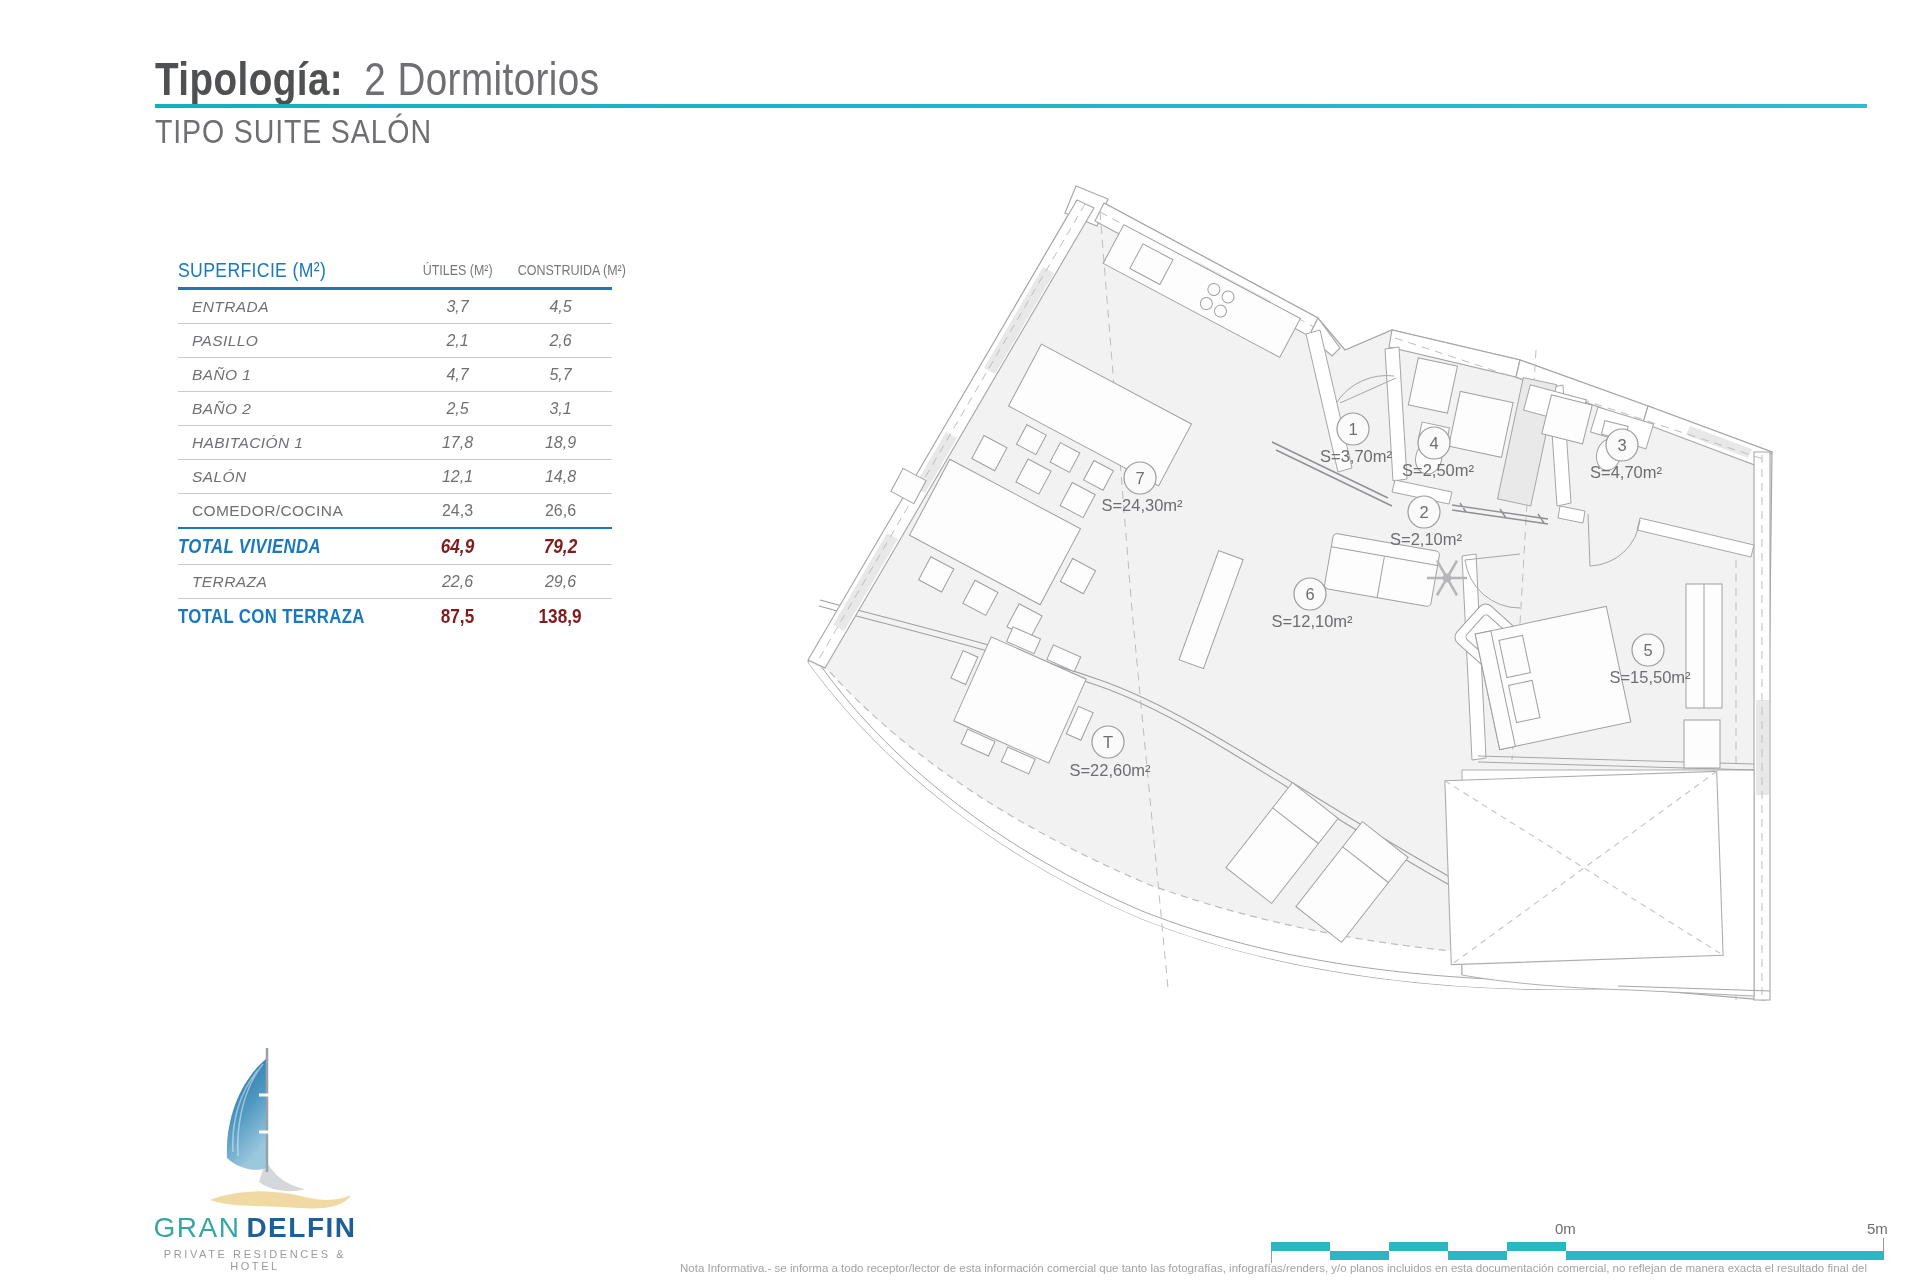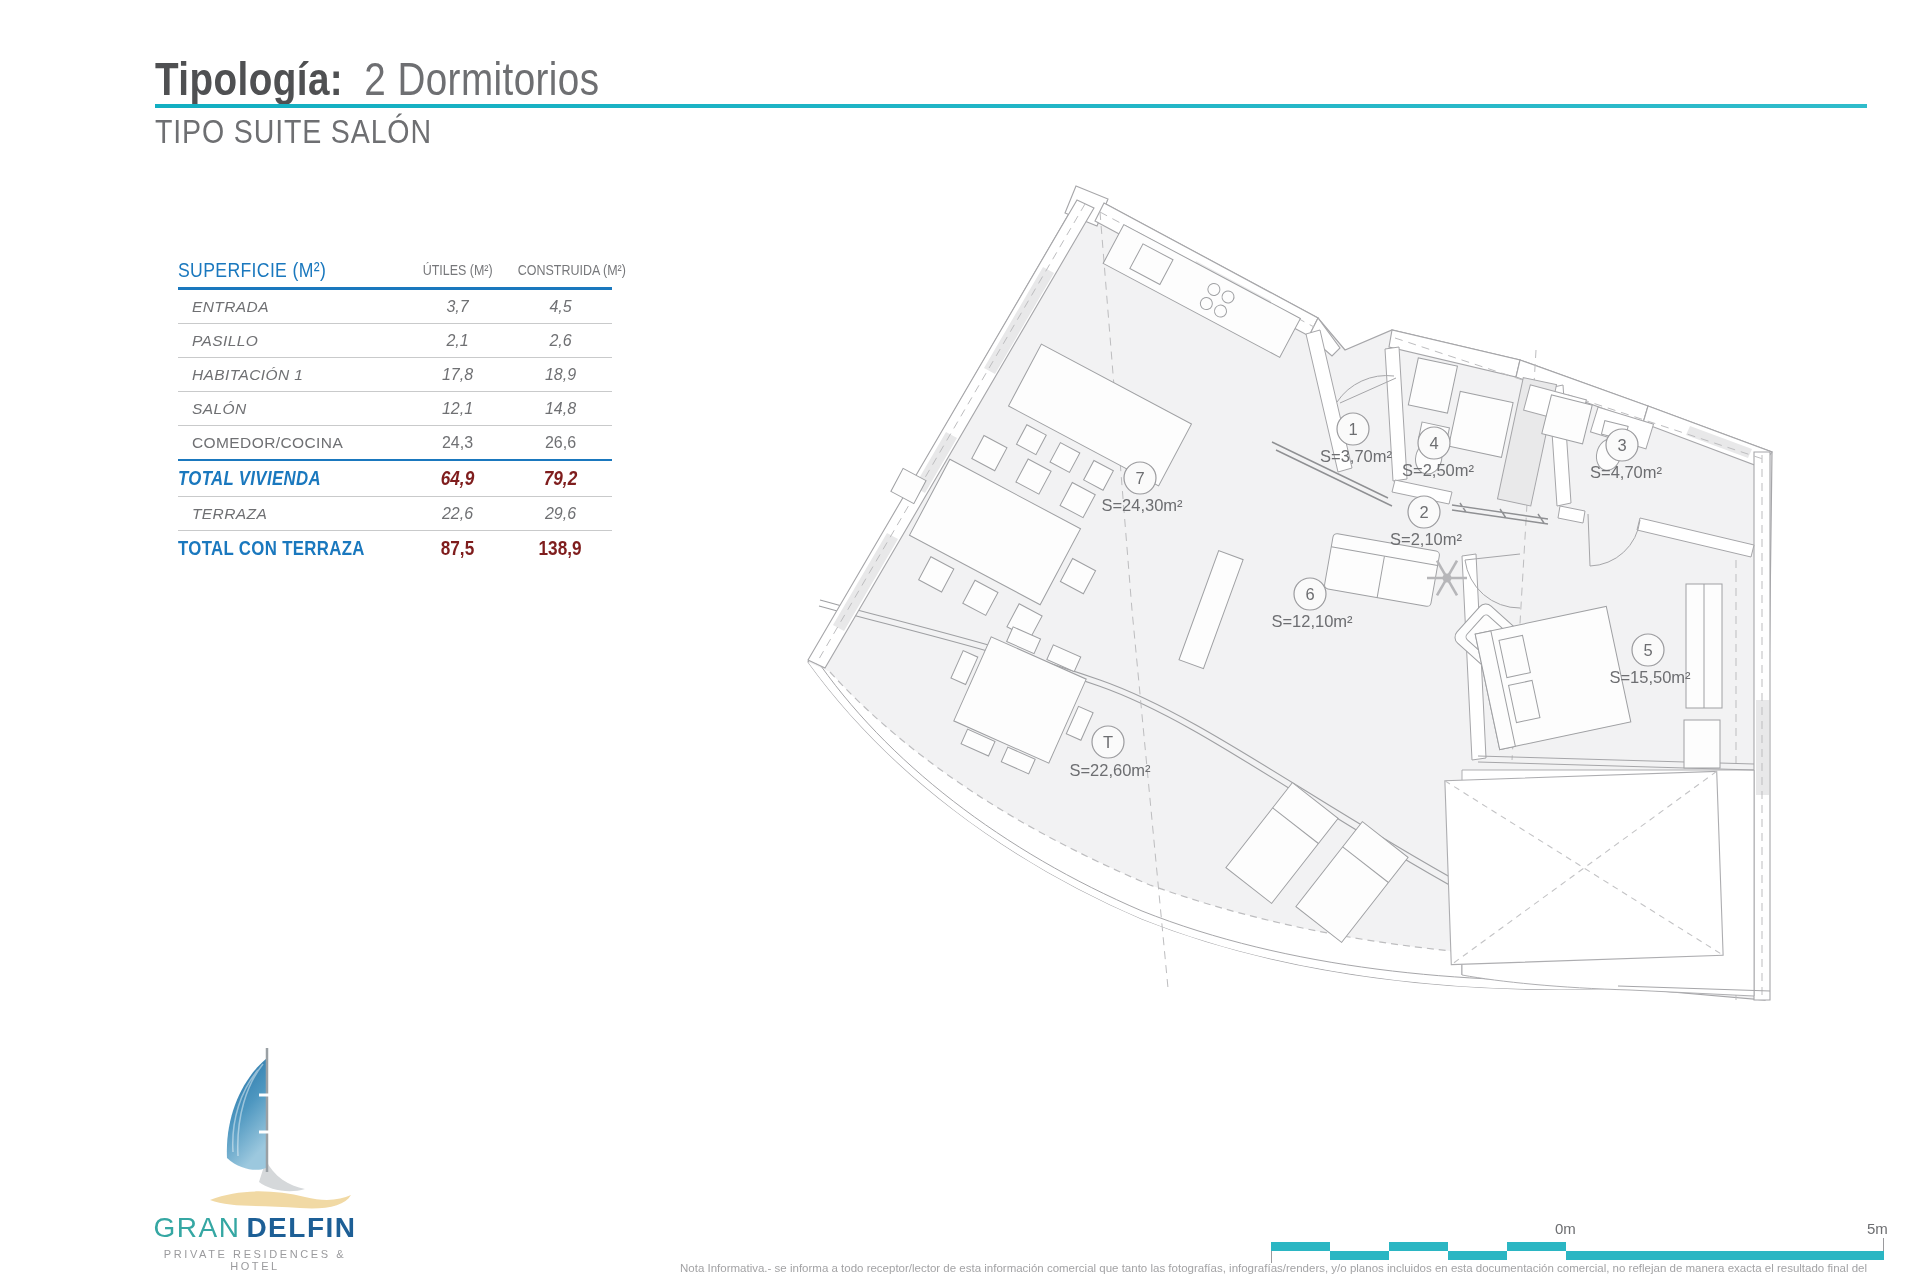--- a/index.html
+++ b/index.html
@@ -74,20 +74,30 @@
   </div>
   <div class="trow sep">
     <span class="tlabel">ENTRADA</span>
     <span class="tval">3,7</span>
     <span class="tval">4,5</span>
   </div>
   <div class="trow sep">
     <span class="tlabel">PASILLO</span>
     <span class="tval">2,1</span>
     <span class="tval">2,6</span>
+  </div>
+  <div class="trow sep">
+    <span class="tlabel">BAÑO 1</span>
+    <span class="tval">4,7</span>
+    <span class="tval">5,7</span>
+  </div>
+  <div class="trow sep">
+    <span class="tlabel">BAÑO 2</span>
+    <span class="tval">2,5</span>
+    <span class="tval">3,1</span>
   </div>
   <div class="trow sep">
     <span class="tlabel">HABITACIÓN 1</span>
     <span class="tval">17,8</span>
     <span class="tval">18,9</span>
   </div>
   <div class="trow sep">
     <span class="tlabel">SALÓN</span>
     <span class="tval">12,1</span>
     <span class="tval">14,8</span>

